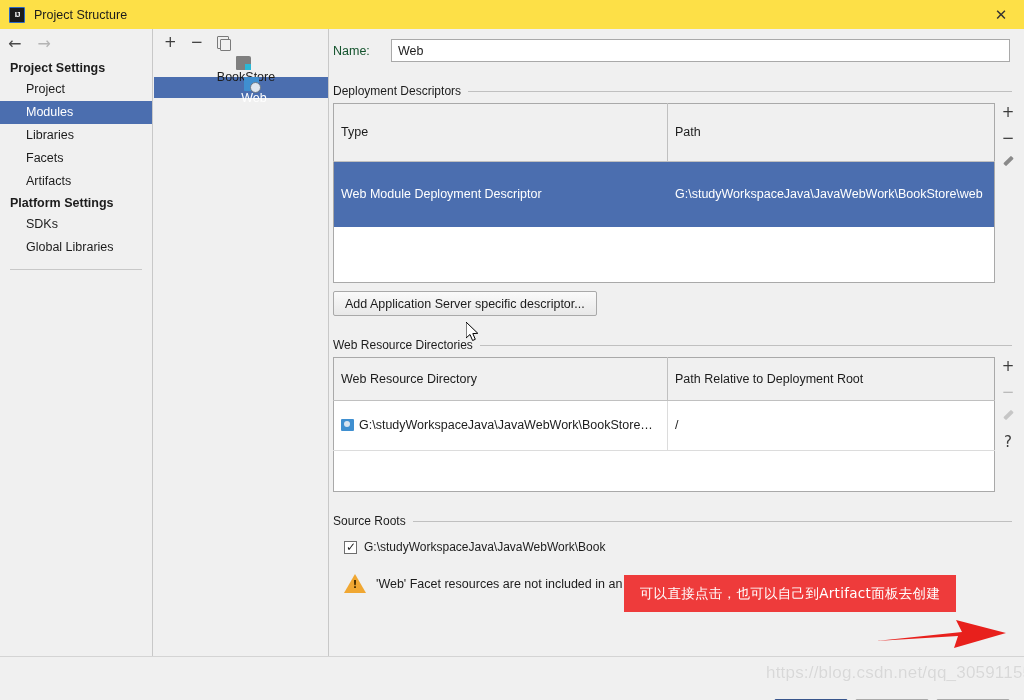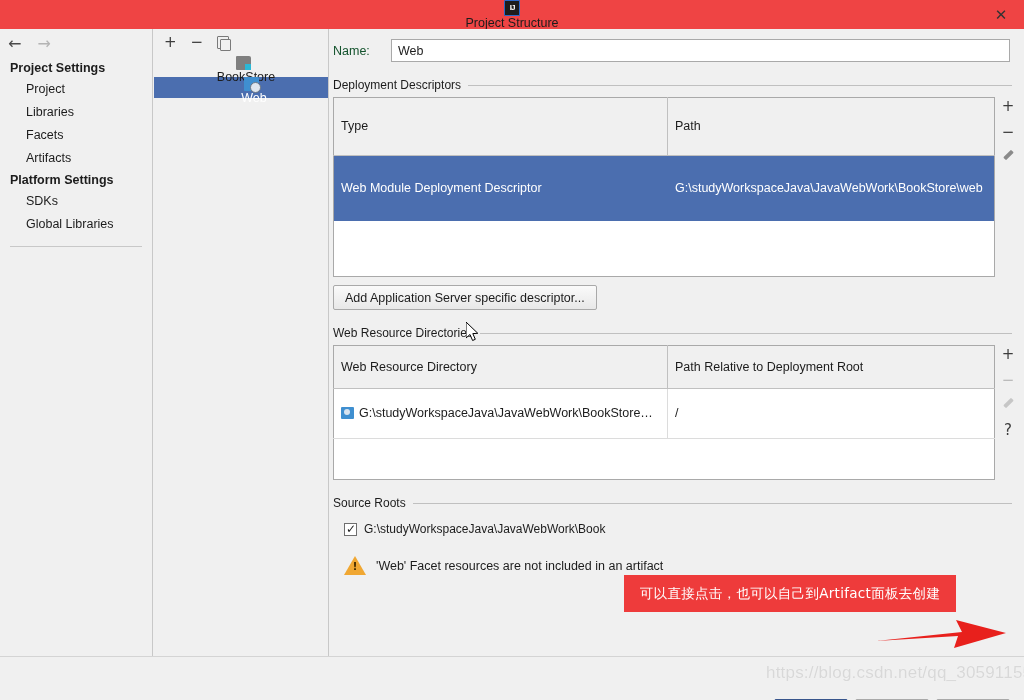--- a/index.html
+++ b/index.html
@@ -9,21 +9,21 @@
     font-size: 12px;
     background: #f0f0f0;
     color: #1c1c1c;
     overflow: hidden;
   }
   #app { position: relative; width: 1024px; height: 700px; background: #f0f0f0; }
 
   
   .titlebar {
     position: absolute; left: 0; top: 0; width: 1024px; height: 29px;
-    background: #ef4444; display: flex; align-items: center; flex-direction: column;
+    background: #fde047; display: flex; align-items: center;
   }
   .tb-logo {
     width: 16px; height: 16px; margin-left: 9px; margin-right: 9px;
     background: #1c1c1c; border: 1px solid #2a68c8; border-radius: 1px;
     color: #fff; font-size: 8px; font-weight: bold; line-height: 14px;
     text-align: center; letter-spacing: -1px; flex: none;
   }
   .tb-title { font-size: 12.5px; color: #1c1c1c; }
   .tb-close {
     position: absolute; right: 0; top: 0; width: 46px; height: 29px;
@@ -96,21 +96,21 @@
   }
   .name-row { display: flex; align-items: center; padding: 10px 14px 0 3px; }
   .name-label { font-size: 12.5px; color: #14532d; width: 58px; }
   .name-input {
     flex: 1; height: 23px; background: #ffffff; border: 1px solid #a9a9a9;
     font-family: inherit; font-size: 12.5px; color: #1c1c1c; padding: 0 6px; outline: none;
   }
 
   .sec-title {
     position: relative; display: flex; align-items: center; gap: 7px;
-    font-size: 12px; color: #1c1c1c; margin: 16px 0 5px 3px; padding-right: 12px;
+    font-size: 12px; color: #1c1c1c; margin: 22px 0 5px 3px; padding-right: 12px;
   }
   .sec-title .rule { flex: 1; height: 1px; background: #c0c0c0; }
 
   .table-wrap { display: flex; margin-left: 3px; margin-right: 3px; }
   .tbl {
     flex: 1; background: #ffffff; border: 1px solid #a9a9a9;
     border-collapse: collapse; table-layout: fixed;
   }
   .tbl .hdr td {
     background: #f0f0f0; border-bottom: 1px solid #c0c0c0; border-right: 1px solid #c0c0c0;
@@ -217,20 +217,21 @@
   </div>
 
   <div class="sidebar">
     <div class="nav-arrows">
       <span class="nav-arrow">←</span>
       <span class="nav-arrow disabled">→</span>
     </div>
 
     <div class="side-group">Project Settings</div>
     <div class="side-item">Project</div>
+    <div class="side-item selected">Modules</div>
     <div class="side-item">Libraries</div>
     <div class="side-item">Facets</div>
     <div class="side-item">Artifacts</div>
 
     <div class="side-group">Platform Settings</div>
     <div class="side-item">SDKs</div>
     <div class="side-item">Global Libraries</div>
 
     <div class="side-sep"></div>
   </div>

